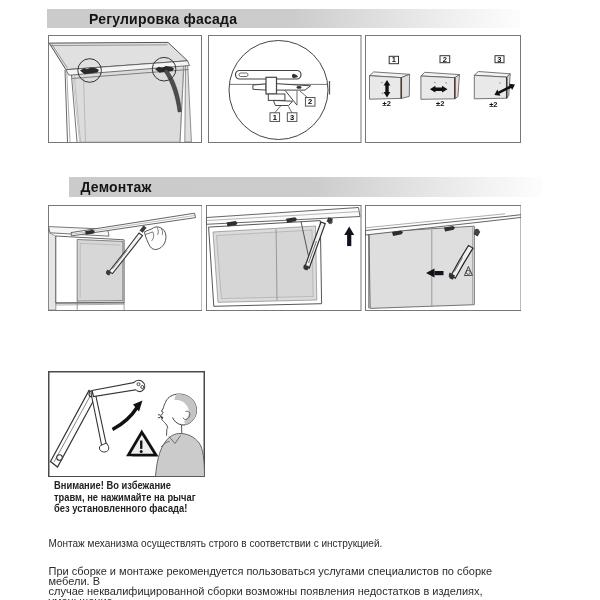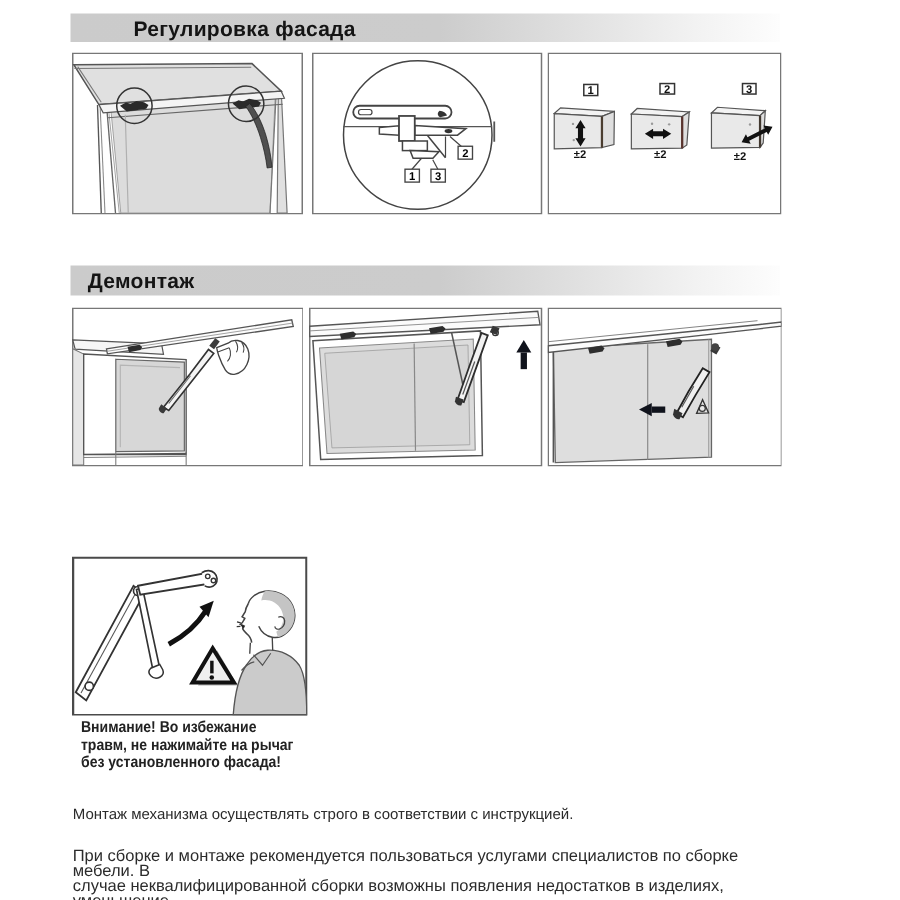--- a/index.html
+++ b/index.html
@@ -10,21 +10,21 @@
        font-weight:bold;font-size:14px;line-height:20.6px;color:#141414;letter-spacing:0.2px;
        padding-left:11.5px;box-sizing:border-box;}
   .panel{position:absolute;background:#fff;}
   svg{position:absolute;left:0;top:0;display:block;}
   .txt{position:absolute;color:#2b2b2b;}
 </style>
 </head>
 <body>
 
 <div class="bar" style="top:8.5px;padding-left:42px;">Регулировка фасада</div>
-<div class="bar" style="top:177px;">Демонтаж</div>
+<div class="bar" style="top:177px;margin-left:22px;">Демонтаж</div>
 
 <div class="panel" style="left:47.5px;top:35px;width:154px;height:108px;">
 <svg width="154" height="108" viewBox="0 0 154 108">
   <rect x="0.5" y="0.5" width="153" height="107" fill="#fff" stroke="#777" stroke-width="1"></rect>
 
   <polygon points="25.7,36 135.5,28.5 132,107 32.5,107" fill="#dcdcdc" stroke="#999" stroke-width="0.6"></polygon>
 
   <polygon points="137.5,30 139.5,25.8 143.4,107 136.8,107" fill="#e0e0e0" stroke="#777" stroke-width="0.8"></polygon>
   <line x1="136" y1="30" x2="132" y2="107" stroke="#777" stroke-width="0.8"></line>
 

